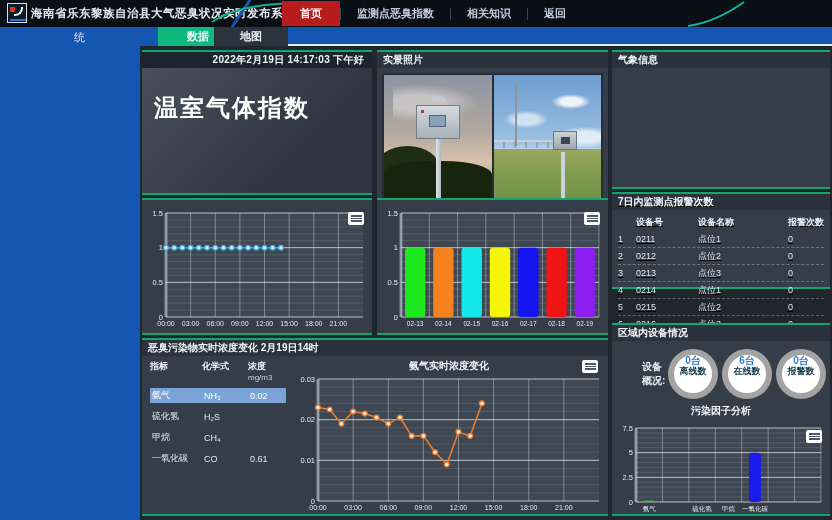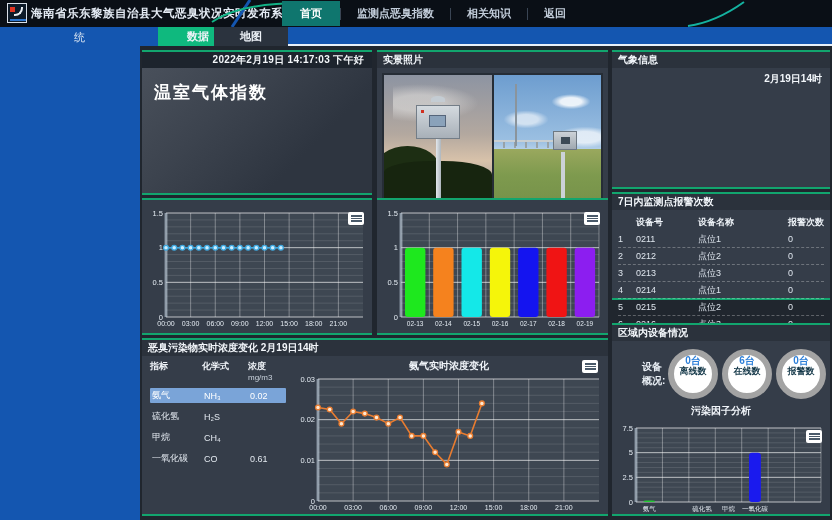--- a/index.html
+++ b/index.html
@@ -7,47 +7,47 @@
     font-family:"Liberation Sans","DejaVu Sans",sans-serif; }
   .topbar { position:absolute; left:0; top:0; width:832px; height:27px; background:#0a0f16; z-index:5; }
   .logo { position:absolute; left:7px; top:3px; width:20px; height:20px; background:#0d1a28; border:1px solid #d8dfe8; }
   .logo .dot { position:absolute; left:2px; top:3px; width:5px; height:5px; background:#e03422; }
   .logo .curve { position:absolute; right:3px; top:3px; width:9px; height:9px; border:2px solid #e8edf2; border-left:none; border-top:none; border-radius:0 0 8px 0; }
   .logo .bar { position:absolute; left:2px; bottom:1px; width:16px; height:2px; background:#2d77d0; }
   .app-title { position:absolute; left:31px; top:6px; color:#e4ebf4; font-size:11.5px; font-weight:bold; letter-spacing:.5px; }
   .swoosh { position:absolute; left:0; top:0; }
   .nav { position:absolute; left:282px; top:0; height:27px; display:flex; align-items:center; }
   .nav-item { color:#c2cdda; font-size:11px; font-weight:bold; padding:5px 16px; cursor:pointer; }
-  .nav-item.active { background:#0f766e; color:#fff; padding:5px 18px;font-family:Liberation Mono, monospace; }
+  .nav-item.active { background:#b91c1c; color:#fff; padding:5px 18px;font-family:Liberation Mono, monospace; }
   .nav-sep { width:1px; height:12px; background:#3a4554; }
   .subbar { position:absolute; left:0; top:27px; width:832px; height:19px; background:#1456b0; z-index:4; }
   .title-overflow { position:absolute; left:74px; top:3px; color:#dce6f2; font-size:11px; }
   .tab { position:absolute; top:0; height:19px; color:#eef3f8; font-size:11px; font-weight:bold;
     display:flex; align-items:center; justify-content:center; cursor:pointer; }
   .tab-data { left:158px; width:56px; background:#0fb97e;padding-left:24px; }
   .tab-map  { left:214px; width:74px; background:#2b333e; }
   .tab-underline { position:absolute; left:288px; right:0; bottom:0; height:2px; background:#e8f0f8; }
   .sidebar { position:absolute; left:0; top:46px; width:140px; height:474px; background:#1456b0; }
   .dashboard { position:absolute; left:140px; top:46px; width:692px; height:474px; background:#20262e; }
   .panel { position:absolute; background:#353d49; border-top:2px solid #12a56e; border-bottom:2px solid #12a56e; }
   .panel-header { height:16px; background:#2b323c; color:#f2f6fa; font-size:10px; font-weight:bold;
     line-height:15px; padding:0 6px; white-space:nowrap; }
   .pA { left:2px; top:4px; width:230px; height:145px; }
   .pB { left:2px; top:152px; width:230px; height:137px; }
   .pC { left:237px; top:4px; width:231px; height:183px; }
   .pD { left:237px; top:152px; width:231px; height:137px; }
   .pE { left:2px; top:292px; width:466px; height:178px; }
   .pF { left:472px; top:4px; width:218px; height:139px; }
-  .pG { left:472px; top:146px; width:218px; height:108px; }
+  .pG { left:472px; top:146px; width:218px; height:97px;text-decoration:underline; }
   .pH { left:472px; top:277px; width:218px; height:193px; }
   .date-bar { height:16px; background:#1d242d; color:#f4f7fa; font-size:10px; font-weight:bold;
     text-align:right; line-height:16px; padding-right:8px; letter-spacing:.3px; }
   .gh-body { position:absolute; left:0; top:16px; right:0; bottom:0;
     background:linear-gradient(135deg,#49505b 0%,#3c434e 35%,#2e3540 70%); }
-  .gh-title { color:#fff; font-size:17px; font-weight:bold; letter-spacing:2px; padding:13px 0 0 12px; }
+  .gh-title { color:#fff; font-size:24px; font-weight:bold; letter-spacing:2px; padding:24px 0 0 12px; }
   .photo-row { position:absolute; left:5px; top:21px; right:5px; bottom:6px; background:#262d36;
     display:flex; gap:2px; padding:2px; }
   .photo { position:relative; flex:1; overflow:hidden; }
   .ph1-sky { position:absolute; inset:0; background:linear-gradient(180deg,#8d94a2 0%,#b3a89f 40%,#d8c2aa 58%,#c5b5a5 65%); }
   .ph1-cloud { position:absolute; left:8%; top:6%; width:80%; height:26%;
     background:radial-gradient(ellipse at 30% 50%, rgba(230,228,225,.55) 30%, transparent 70%); }
   .ph1-trees { position:absolute; left:0; bottom:0; width:100%; height:42%; background:#17250f;
     border-radius:45% 45% 0 0 / 18% 22% 0 0; }
   .ph1-trees2 { position:absolute; left:-8%; bottom:0; width:60%; height:52%; background:#1d2e13; border-radius:50% 50% 0 0 / 30% 30% 0 0; }
   .st-pole { position:absolute; left:48%; top:40%; width:5px; height:48%; background:linear-gradient(90deg,#e2e7ec,#aeb6bd); }
@@ -410,21 +410,20 @@
               <circle cx="178.2" cy="61.9" r="2.4" fill="#ffe9d2" stroke="#e87c30" stroke-width="1.3"></circle>
               <circle cx="189.9" cy="29.4" r="2.4" fill="#ffe9d2" stroke="#e87c30" stroke-width="1.3"></circle>
             </svg>
           </div>
       </div>
     </div>
   </div>
 
   <div class="panel pF">
     <div class="panel-header">气象信息</div>
-    <div class="time-label">2月19日14时</div>
   </div>
 
   <div class="panel pG">
     <div class="panel-header">7日内监测点报警次数</div>
     <div class="tbl">
       <div class="tbl-head">
         <span class="c-idx"></span>
         <span class="c-no">设备号</span>
         <span class="c-name">设备名称</span>
         <span class="c-cnt">报警次数</span>

